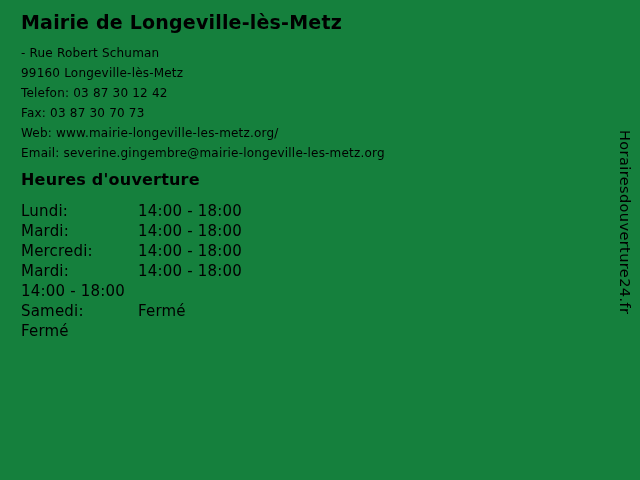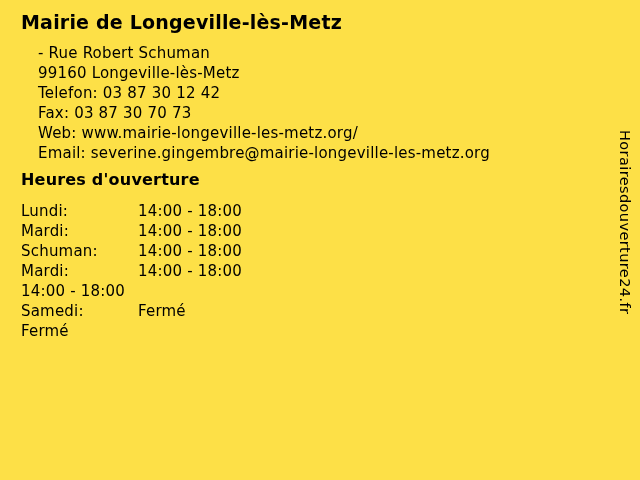--- a/index.html
+++ b/index.html
@@ -5,40 +5,39 @@
   * { box-sizing: border-box; }
   html, body { margin: 0; padding: 0; }
   body {
     font-family: "DejaVu Sans", "Liberation Sans", sans-serif;
     background: #ffffff;
   }
   .page {
     position: relative;
     width: 640px;
     height: 480px;
-    background: #fde047;
+    background: #15803d;
     color: #000000;
     overflow: hidden;
   }
   .content {
     padding: 11px 40px 0 21px;
   }
   .page-title {
     font-size: 19px;
     line-height: 23px;
     font-weight: bold;
     margin: 0 0 9px 0;
     letter-spacing: 0.2px;
   }
   .contact-line {
-    font-size: 15px;
+    font-size: 12px;
     line-height: 20px;
     letter-spacing: 0.2px;
     white-space: nowrap;
-    margin-left: 17px;
   }
   .hours-heading {
     font-size: 16px;
     line-height: 20px;
     font-weight: bold;
     margin: 7px 0 11px 0;
     letter-spacing: 0.2px;
   }
   .hours-table {
     font-size: 15px;
@@ -82,21 +81,21 @@
     <div class="hours-table">
       <div class="hours-row">
         <span class="hours-day">Lundi:</span>
         <span class="hours-time">14:00 - 18:00</span>
       </div>
       <div class="hours-row">
         <span class="hours-day">Mardi:</span>
         <span class="hours-time">14:00 - 18:00</span>
       </div>
       <div class="hours-row">
-        <span class="hours-day">Schuman:</span>
+        <span class="hours-day">Mercredi:</span>
         <span class="hours-time">14:00 - 18:00</span>
       </div>
       <div class="hours-row">
         <span class="hours-day">Mardi:</span>
         <span class="hours-time">14:00 - 18:00</span>
       </div>
       <div class="hours-row">
         <span class="hours-time">14:00 - 18:00</span>
       </div>
       <div class="hours-row">

